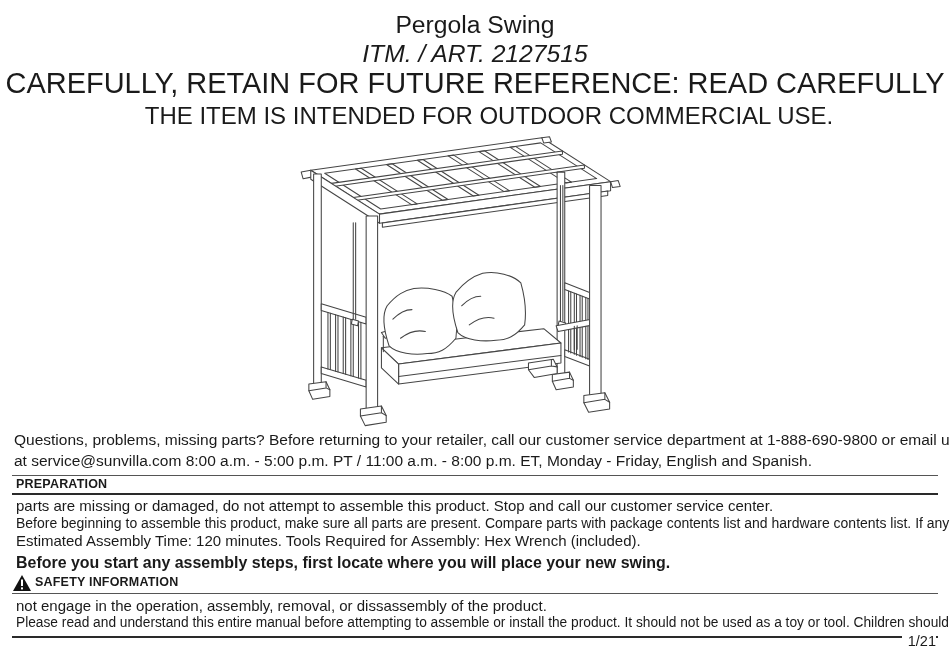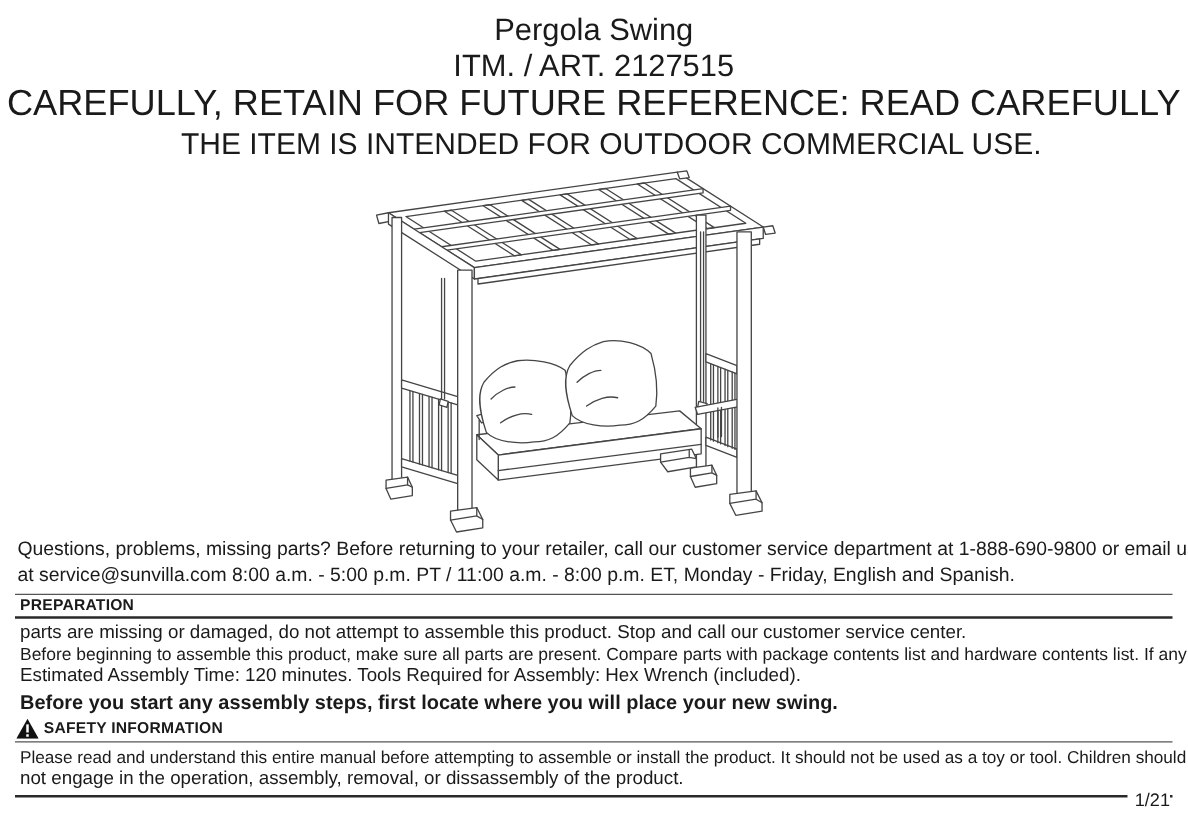--- a/index.html
+++ b/index.html
@@ -14,21 +14,21 @@
     width:950px;height:672px;
     background:var(--paper);
     color:var(--ink);
     font-family:"Liberation Sans",sans-serif;
     overflow:hidden;
   }
   
   .titles{padding-top:10px;text-align:center;}
   .titles div{white-space:nowrap;}
   .t1{font-size:25px;line-height:30px;}
-  .t2{font-size:25px;line-height:28px;}
+  .t2{font-size:25px;line-height:28px;font-style:italic;}
   .t3{font-size:28px;line-height:30px;}
   .t4{font-size:31px;line-height:31px;}
   .t5{font-size:31px;line-height:33px;}
   
   .illustration{height:296px;display:flex;justify-content:center;align-items:center;}
   .illustration svg{display:block;}
   
   .contact{padding:1px 14px 0;font-size:15.5px;line-height:21px;}
   .contact div,.prep-body div,.safety-body div{white-space:nowrap;}
   .rule-thin{border-top:1.5px solid var(--line);margin:0 12px;}
@@ -162,20 +162,20 @@
         <svg width="18" height="16" viewBox="0 0 18 16">
           <path d="M9 0 L18 16 L0 16 Z" fill="#111"></path>
           <rect x="8" y="4.5" width="2" height="6.5" fill="#fff"></rect>
           <rect x="8" y="12.4" width="2" height="2" fill="#fff"></rect>
         </svg>
       </span>
       <span class="label">SAFETY INFORMATION</span>
     </div>
     <div class="rule-thin"></div>
     <div class="safety-body">
+      <div class="fit">not engage in the operation, assembly, removal, or dissassembly of the product.</div>
       <div class="fit" style="font-size: 13.746px;">Please read and understand this entire manual before attempting to assemble or install the product. It should not be used as a toy or tool. Children should</div>
-      <div class="fit">not engage in the operation, assembly, removal, or dissassembly of the product.</div>
     </div>
     <div class="bottom-rule"></div>
   </div>
 
   <div class="page-num">1/21</div>
 </div>
 
 </body></html>

